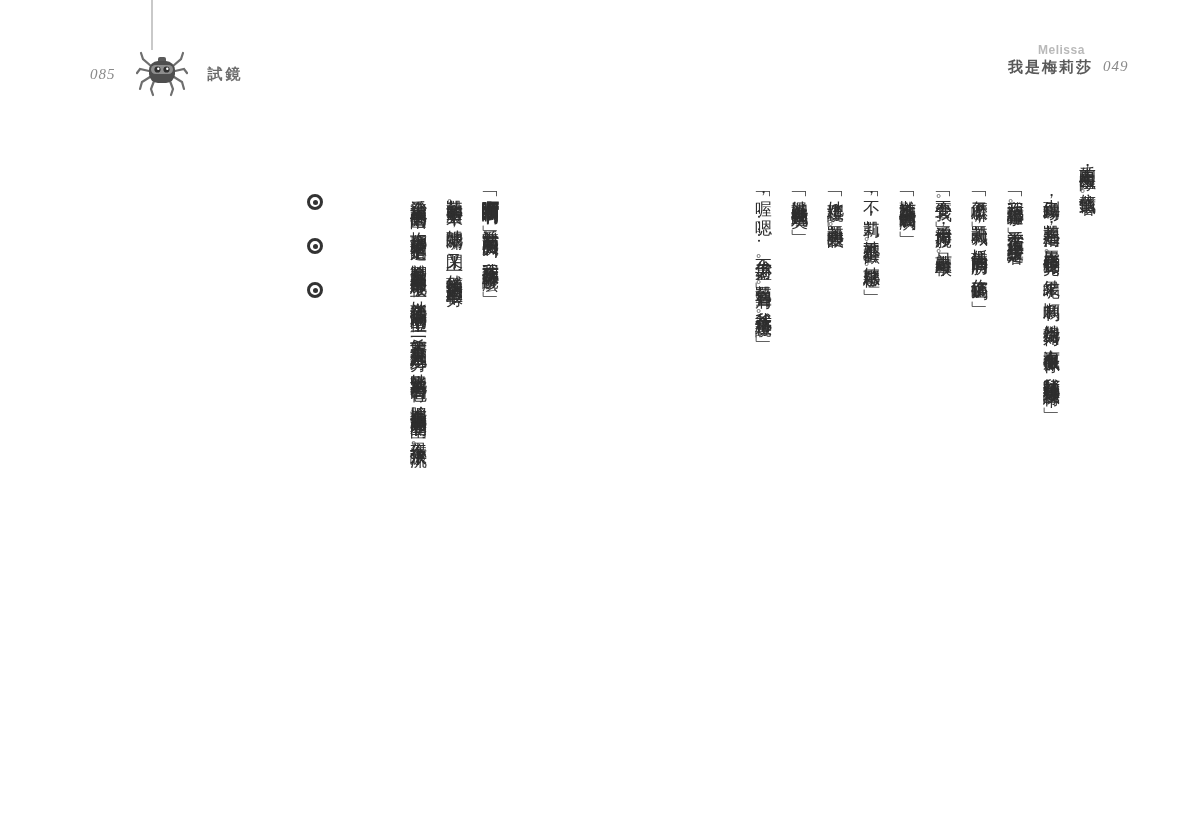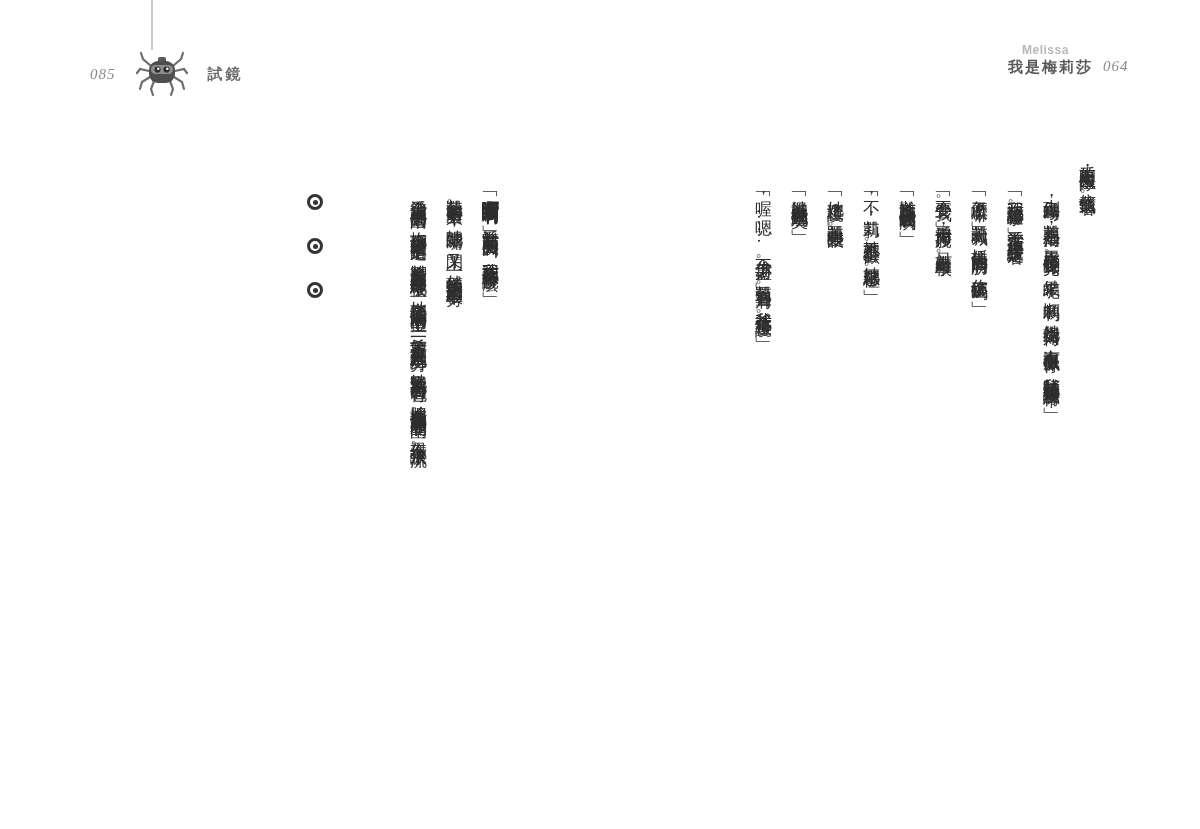--- a/index.html
+++ b/index.html
@@ -20,21 +20,21 @@
   }
   .chapter{
     font-family:Liberation Sans, sans-serif;font-size:15px;font-weight:700;color:#6d6d6d;
     letter-spacing:3px;
   }
   .hdr-right{
     position:absolute;left:1008px;top:44px;display:flex;flex-direction:column;line-height:1.15;
   }
   .series-en{
     font-family:"Liberation Sans",sans-serif;font-size:12px;font-weight:700;color:#b9b9b9;
-    letter-spacing:.5px;margin-left:14px;
+    letter-spacing:.5px;margin-left:30px;
   }
   .series-row{display:flex;align-items:flex-end;gap:10px;}
   .series-zh{
     font-family:"Liberation Sans",sans-serif;font-size:15px;font-weight:700;color:#595959;
     letter-spacing:2px;
   }
   
   .vtext{
     position:absolute;top:152px;
     writing-mode:vertical-rl;text-orientation:mixed;
@@ -86,21 +86,21 @@
       <circle cx="22.3" cy="18.7" r="1.2" fill="#ffffff"></circle>
       <circle cx="31.3" cy="18.7" r="1.2" fill="#ffffff"></circle>
     </svg>
     <span class="chapter">試鏡</span>
   </div>
 
   <div class="hdr-right">
     <span class="series-en">Melissa</span>
     <span class="series-row">
       <span class="series-zh">我是梅莉莎</span>
-      <span class="pagenum">064</span>
+      <span class="pagenum">049</span>
     </span>
   </div>
 
   <div class="vtext right-text">
     <p class="no-indent">重的走向男生隊伍，依舊低著頭。</p>
     <p>走到操場時，凱莉趕上喬治，馬尾在腦後晃呀晃。「結果呢？順利嗎？她覺得如何？有沒有很佩服你？我打賭她會讓你演夏綠蒂。」</p>
     <p>「我不想討論這件事。」喬治在人行道上一步步緩緩走著。</p>
     <p>「怎麼了嘛？」凱莉大喊，抓住喬治的肩膀問：「你搞砸了嗎？」</p>
     <p>「不要管我。」喬治用力掙脫，只顧著走向校車。</p>
     <p>「難道她不喜歡你的表演嗎？」</p>

